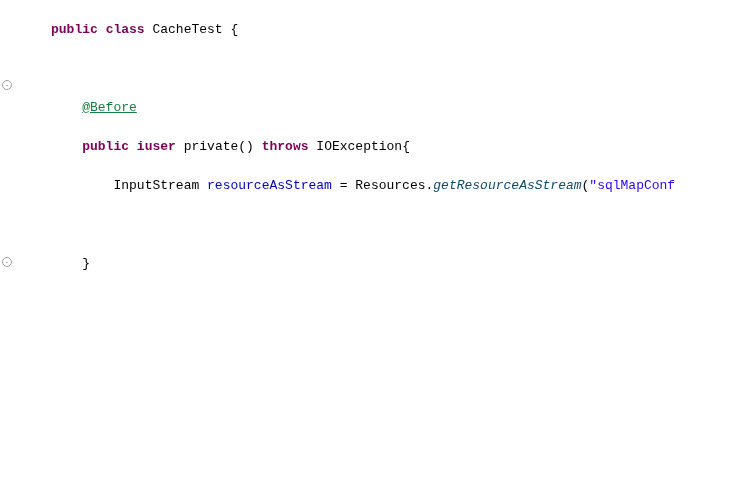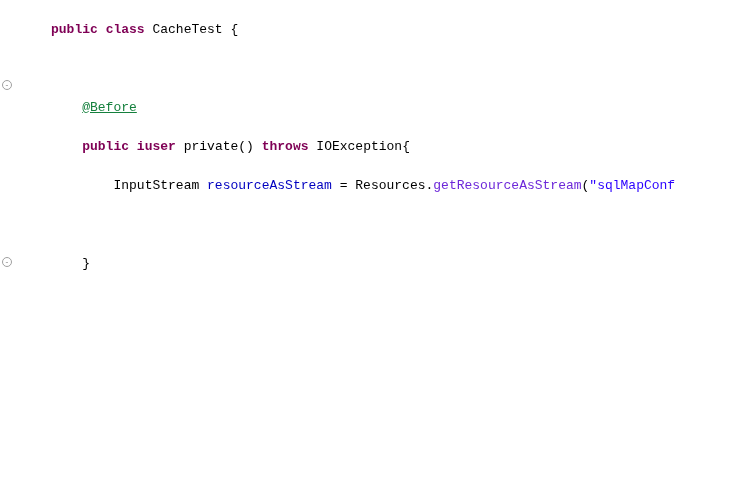--- a/index.html
+++ b/index.html
@@ -38,21 +38,21 @@
     .code-area {
       position: absolute;
       left: 14px;
       top: 0;
       right: 0;
       padding-left: 2px;
     }
     .line { display: block; padding-left: 35px; }
     .kw { color: #7f0055; font-weight: bold; }
     .field { color: #0000c0; }
-    .static { color: #6d28d9; }
+    .static { color: #0c4a6e; font-style: italic; }
     .string { color: #2a00ff; }
     .annotation { color: #15803d; text-decoration: underline; }
     .plain { color: #000000; }
   </style>
 </head>
 <body>
 
 
 
 <div class="gutter">

